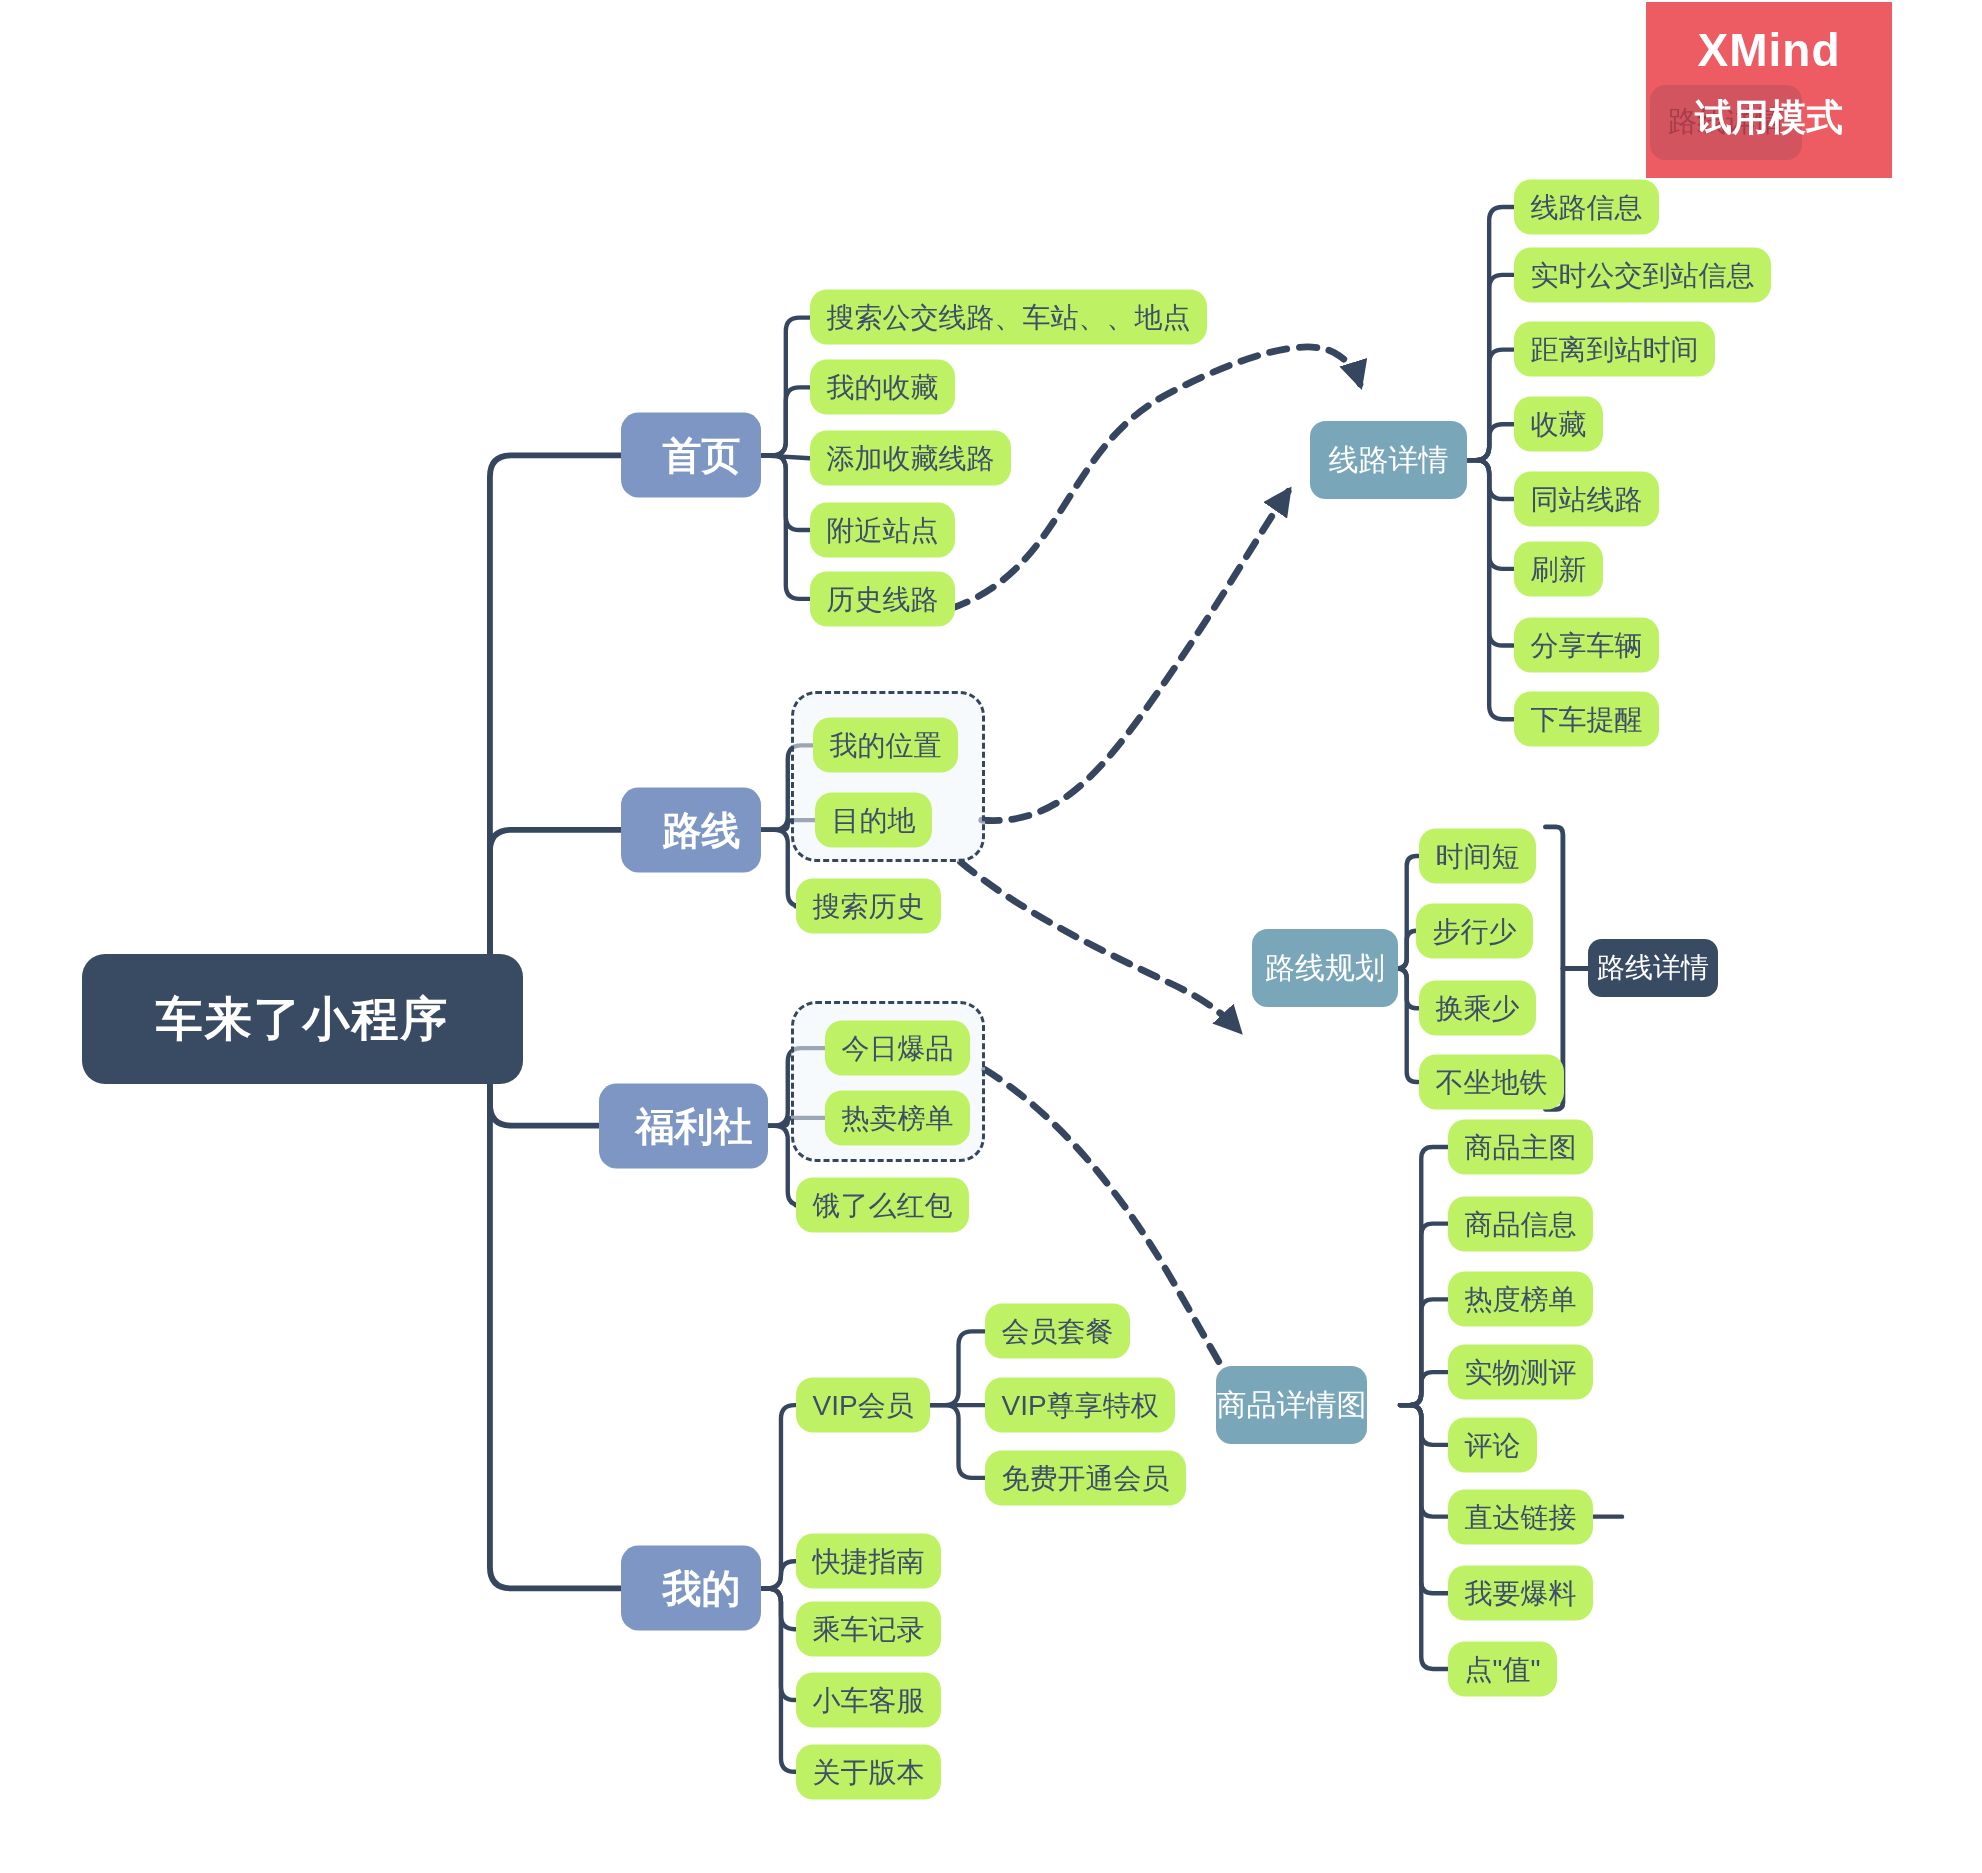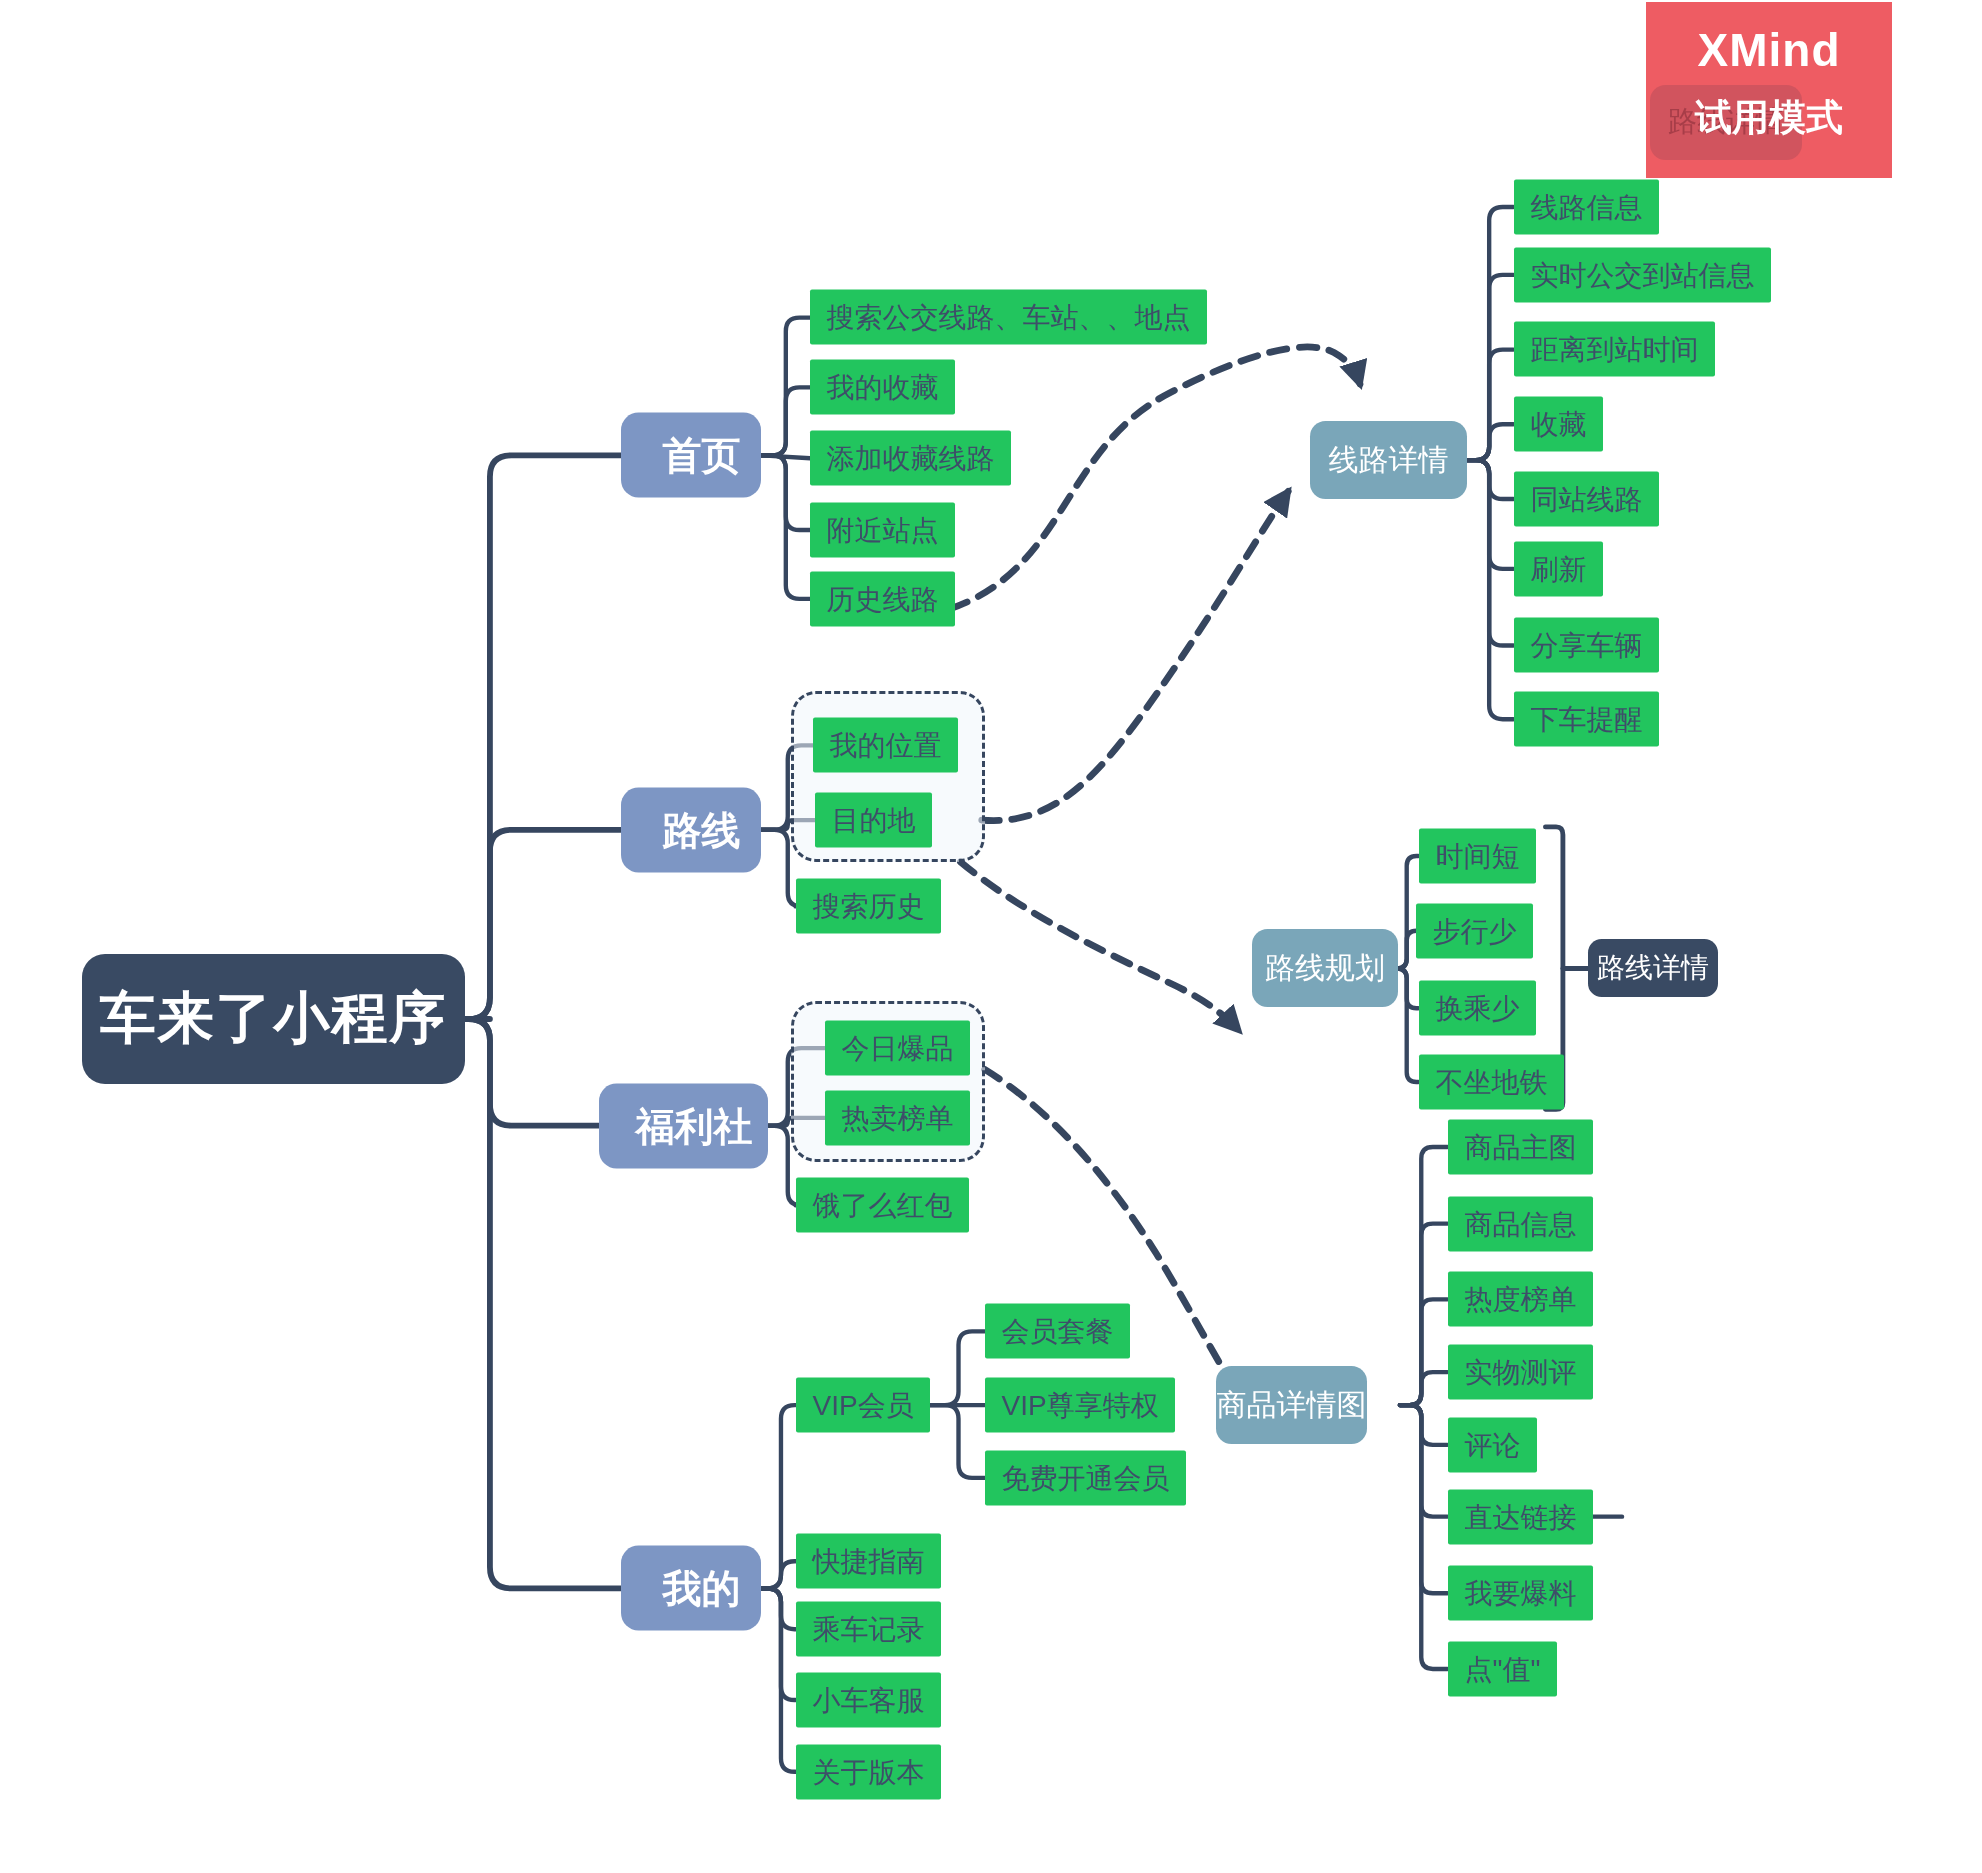--- a/index.html
+++ b/index.html
@@ -1,25 +1,25 @@
 <!DOCTYPE html>
 <html><head>
 <meta charset="utf-8">
 <style>
   html,body{margin:0;padding:0;background:#fff;}
   #canvas{position:relative;width:1982px;height:1874px;background:#ffffff;overflow:hidden;
           font-family:"Liberation Sans","DejaVu Sans",sans-serif;}
   #connector-layer{position:absolute;left:0;top:0;z-index:0;}
   .node{position:absolute;transform:translateY(-50%);white-space:nowrap;box-sizing:border-box;z-index:2;}
-  .root{background:#394a63;color:#ffffff;font-size:56px;font-weight:bold;border-radius:23px;
-        width:383px;height:130px;display:flex;align-items:center;justify-content:center;letter-spacing:1.9px;}
+  .root{background:#394a63;color:#ffffff;font-size:47px;font-weight:bold;border-radius:23px;
+        width:441px;height:130px;display:flex;align-items:center;justify-content:center;letter-spacing:1.9px;}
   .branch{background:#7d96c4;color:#ffffff;font-size:39px;font-weight:bold;border-radius:17.5px;
           width:140px;height:85px;display:flex;align-items:center;justify-content:center;padding-left:21px;}
   .branch.wide{width:169px;}
-  .child{background:#22c55e;color:#3e4e69;font-size:28px;padding:10.7px 16.5px;border-radius:2px;line-height:1.2;}
+  .child{background:#bef264;color:#3e4e69;font-size:28px;padding:10.7px 16.5px;border-radius:17px;line-height:1.2;}
   .teal{background:#7aa6b9;color:#ffffff;font-size:30px;border-radius:15.5px;
         display:flex;align-items:center;justify-content:center;}
   .dark{background:#394a63;color:#ffffff;font-size:28px;border-radius:13.6px;
         display:flex;align-items:center;justify-content:center;}
   .boundary{position:absolute;border:3.9px dashed #36465f;border-radius:25px;
             background:rgba(240,245,251,0.55);box-sizing:border-box;z-index:1;}
   .watermark{position:absolute;left:1646px;top:1.9px;width:246px;height:176px;background:#ee5c63;z-index:6;}
   .wm-brand{position:absolute;left:0;top:21.3px;width:100%;text-align:center;color:#ffffff;
             font-size:46px;font-weight:bold;letter-spacing:1px;}
   .wm-hidden{position:absolute;left:3.9px;top:83px;width:152px;height:75px;background:rgba(60,45,70,0.16);

